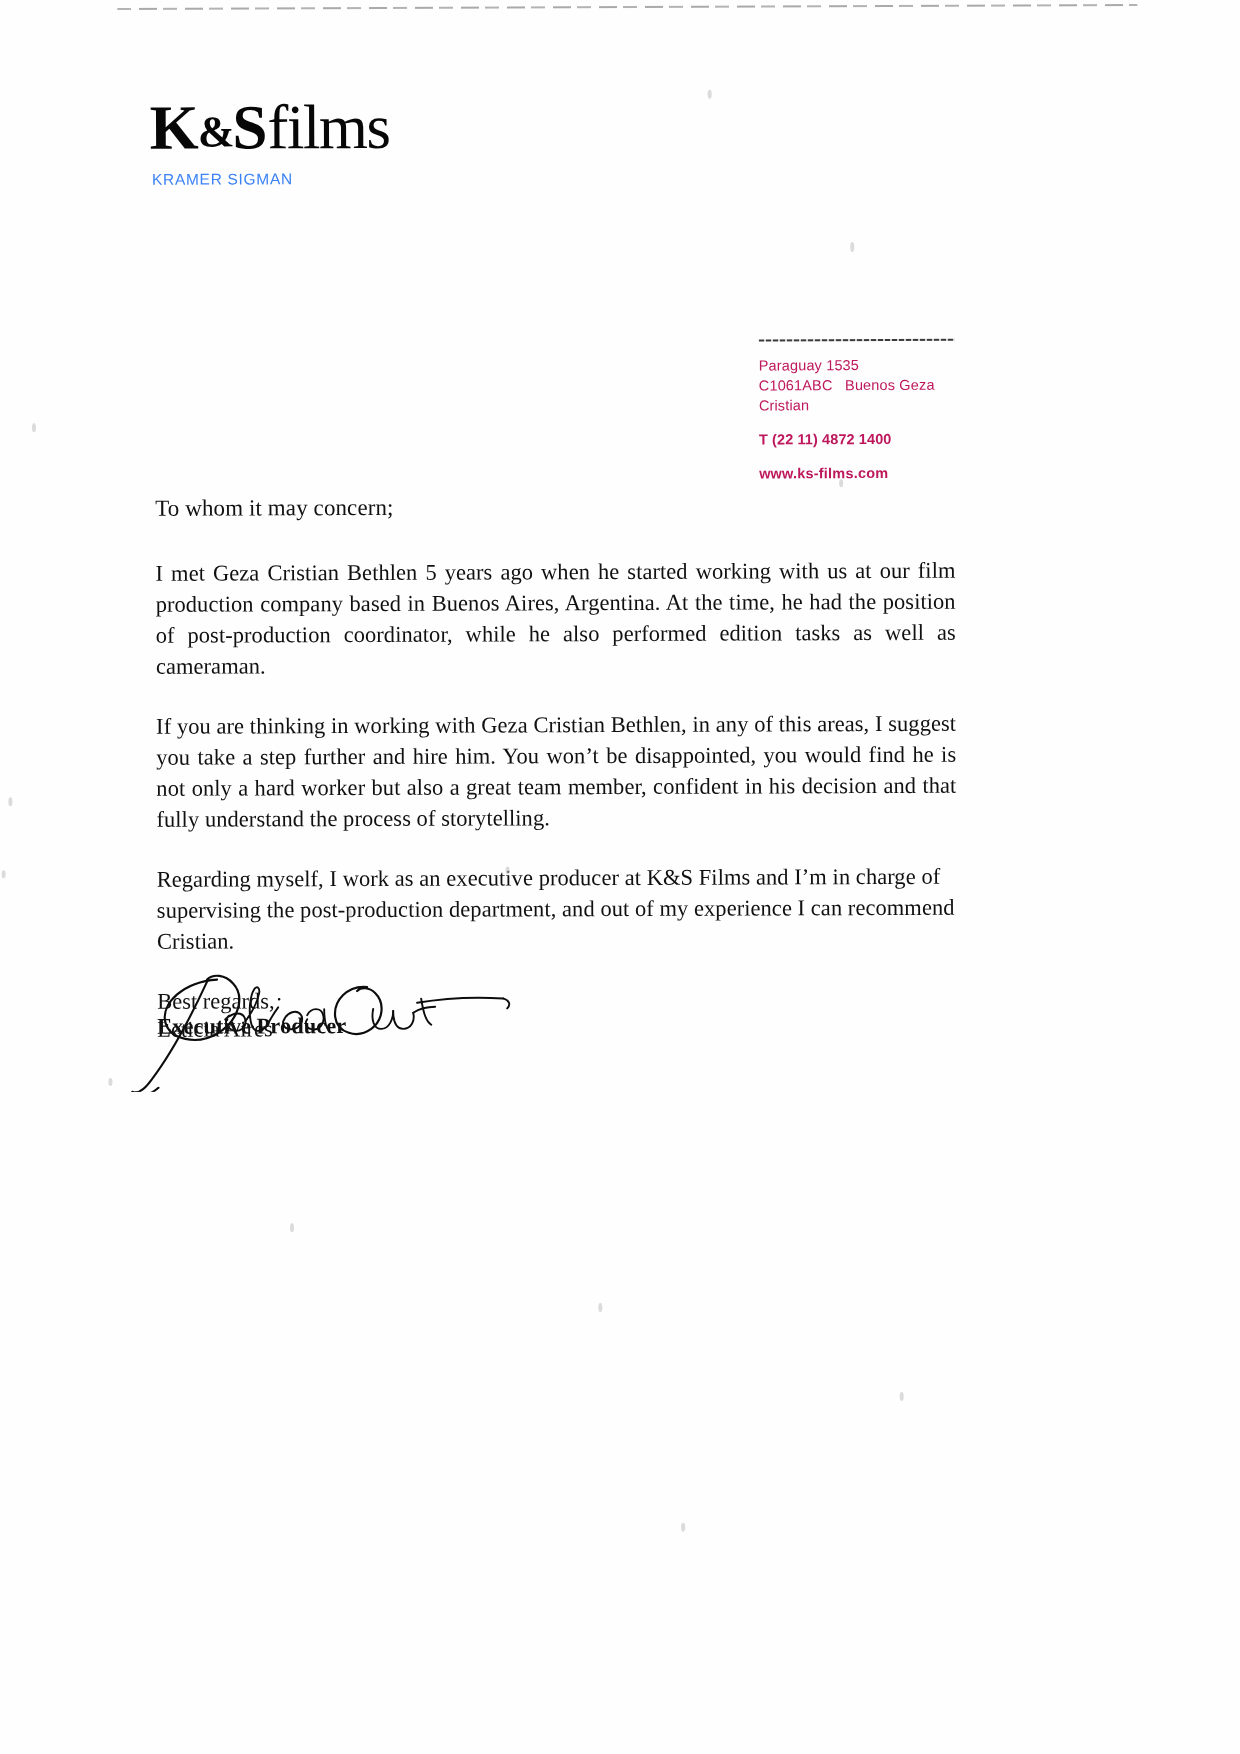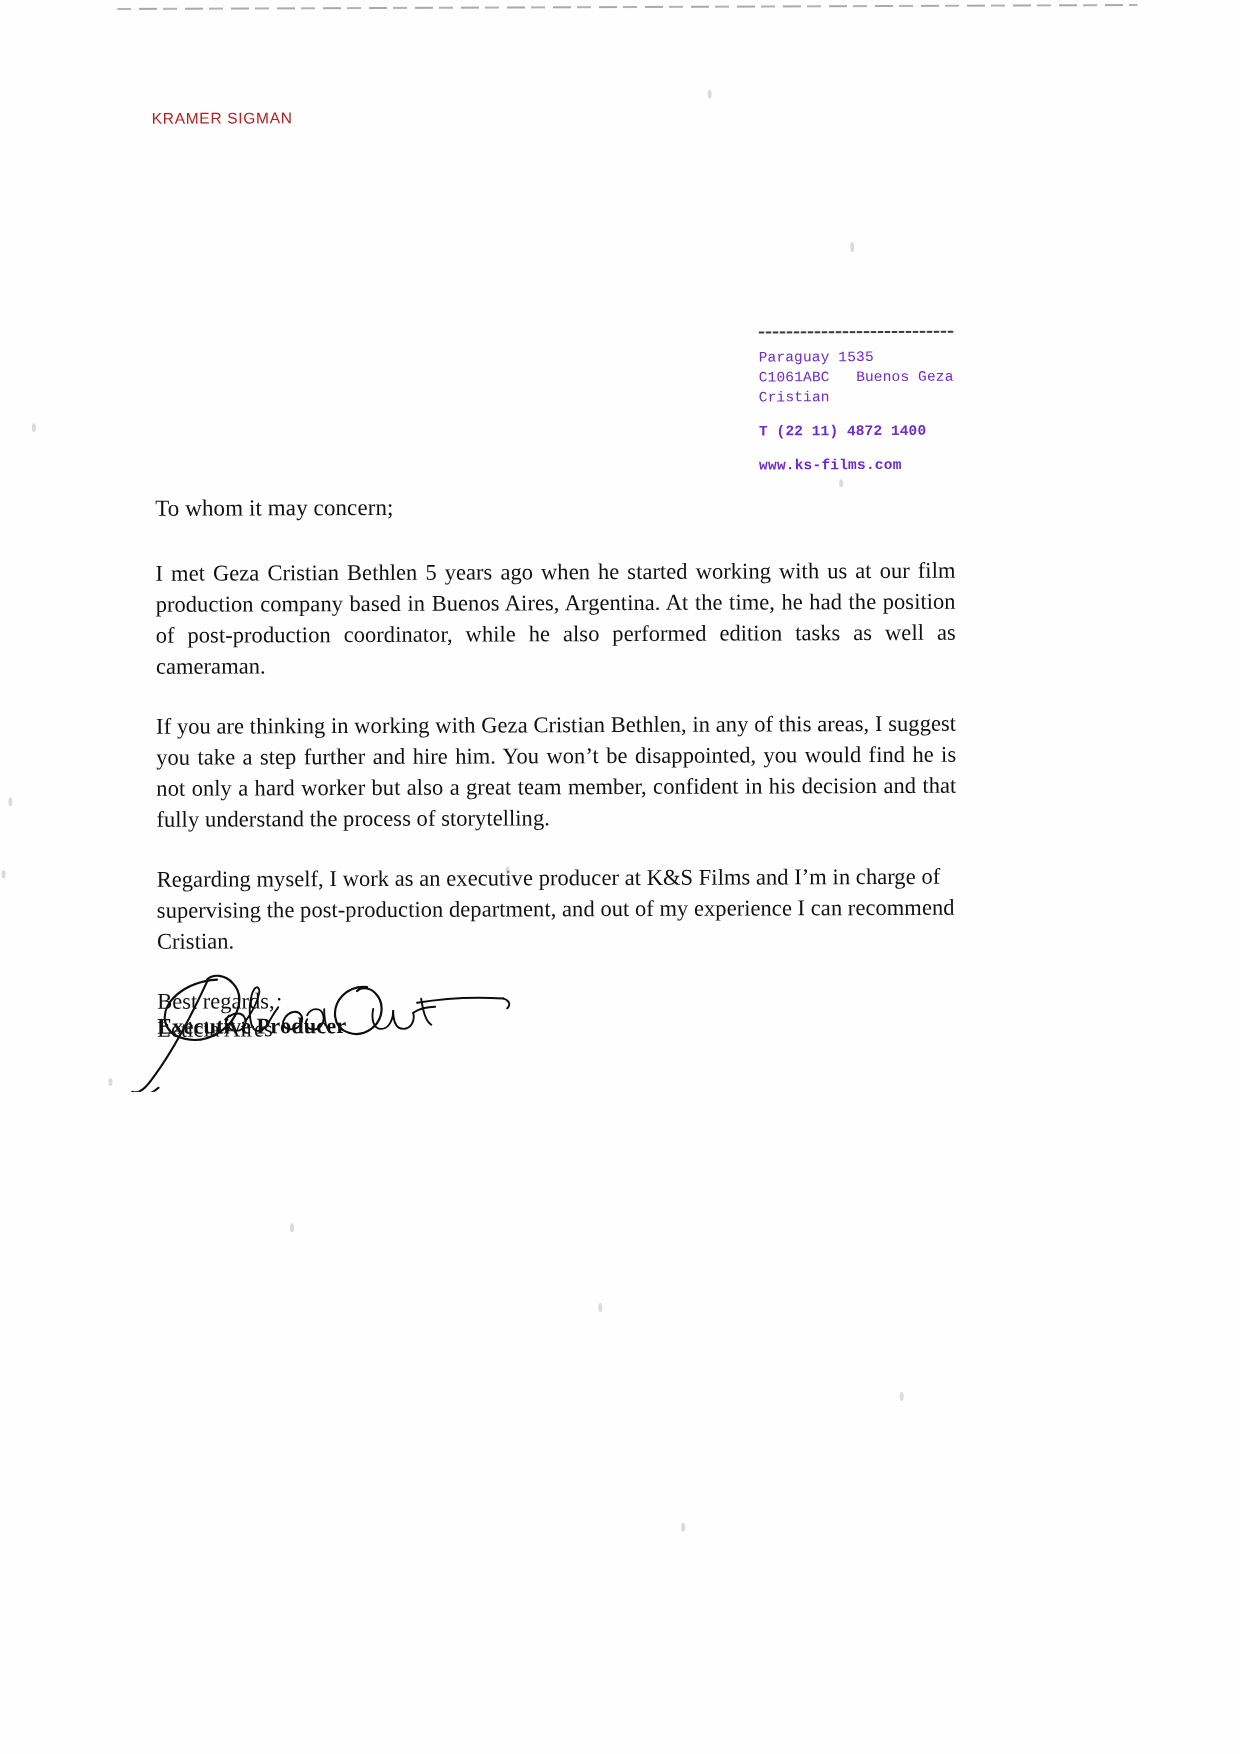--- a/index.html
+++ b/index.html
@@ -71,33 +71,33 @@
   }
   .logo-word .films {
     font-weight: 400;
     letter-spacing: -1.5px;
     margin-left: 1px;
   }
   .logo-sub {
     font-family: "Liberation Sans", sans-serif;
     font-size: 15.5px;
     letter-spacing: .7px;
-    color: #b91c1c;
-    margin-top: 16px;
+    color: #3b82f6;
+    margin-top: 4px;
     margin-left: 2px;
   }
 
   
   .address-block {
     position: absolute;
     left: 760px;
-    top: 332px;
+    top: 340px;
     width: 230px;
-    font-family: Liberation Mono, monospace;
-    color: #6d28d9;
+    font-family: Liberation Sans, sans-serif;
+    color: #be185d;
   }
   .address-rule {
     width: 196px;
     height: 2px;
     background: repeating-linear-gradient(
         to right,
         #3a3a3a 0 5px,
         rgba(0,0,0,.18) 5px 7px);
     margin-bottom: 14px;
   }
@@ -185,20 +185,21 @@
 </style>
 </head>
 <body>
 
 <div id="page">
   <div id="page-skew">
 
     <div class="scan-top-edge"></div>
 
     <div class="letterhead">
+      <div class="logo-word"><span class="ks">K</span><span class="amp">&amp;</span><span class="ks">S</span><span class="films">films</span></div>
       <div class="logo-sub">KRAMER SIGMAN</div>
     </div>
 
     <div class="address-block">
       <div class="address-rule"></div>
       <div class="address-line">Paraguay 1535</div>
       <div class="address-line">C1061ABC   Buenos Geza</div>
       <div class="address-line">Cristian</div>
       <div class="address-gap"></div>
       <div class="address-line phone">T (22 11) 4872 1400</div>

